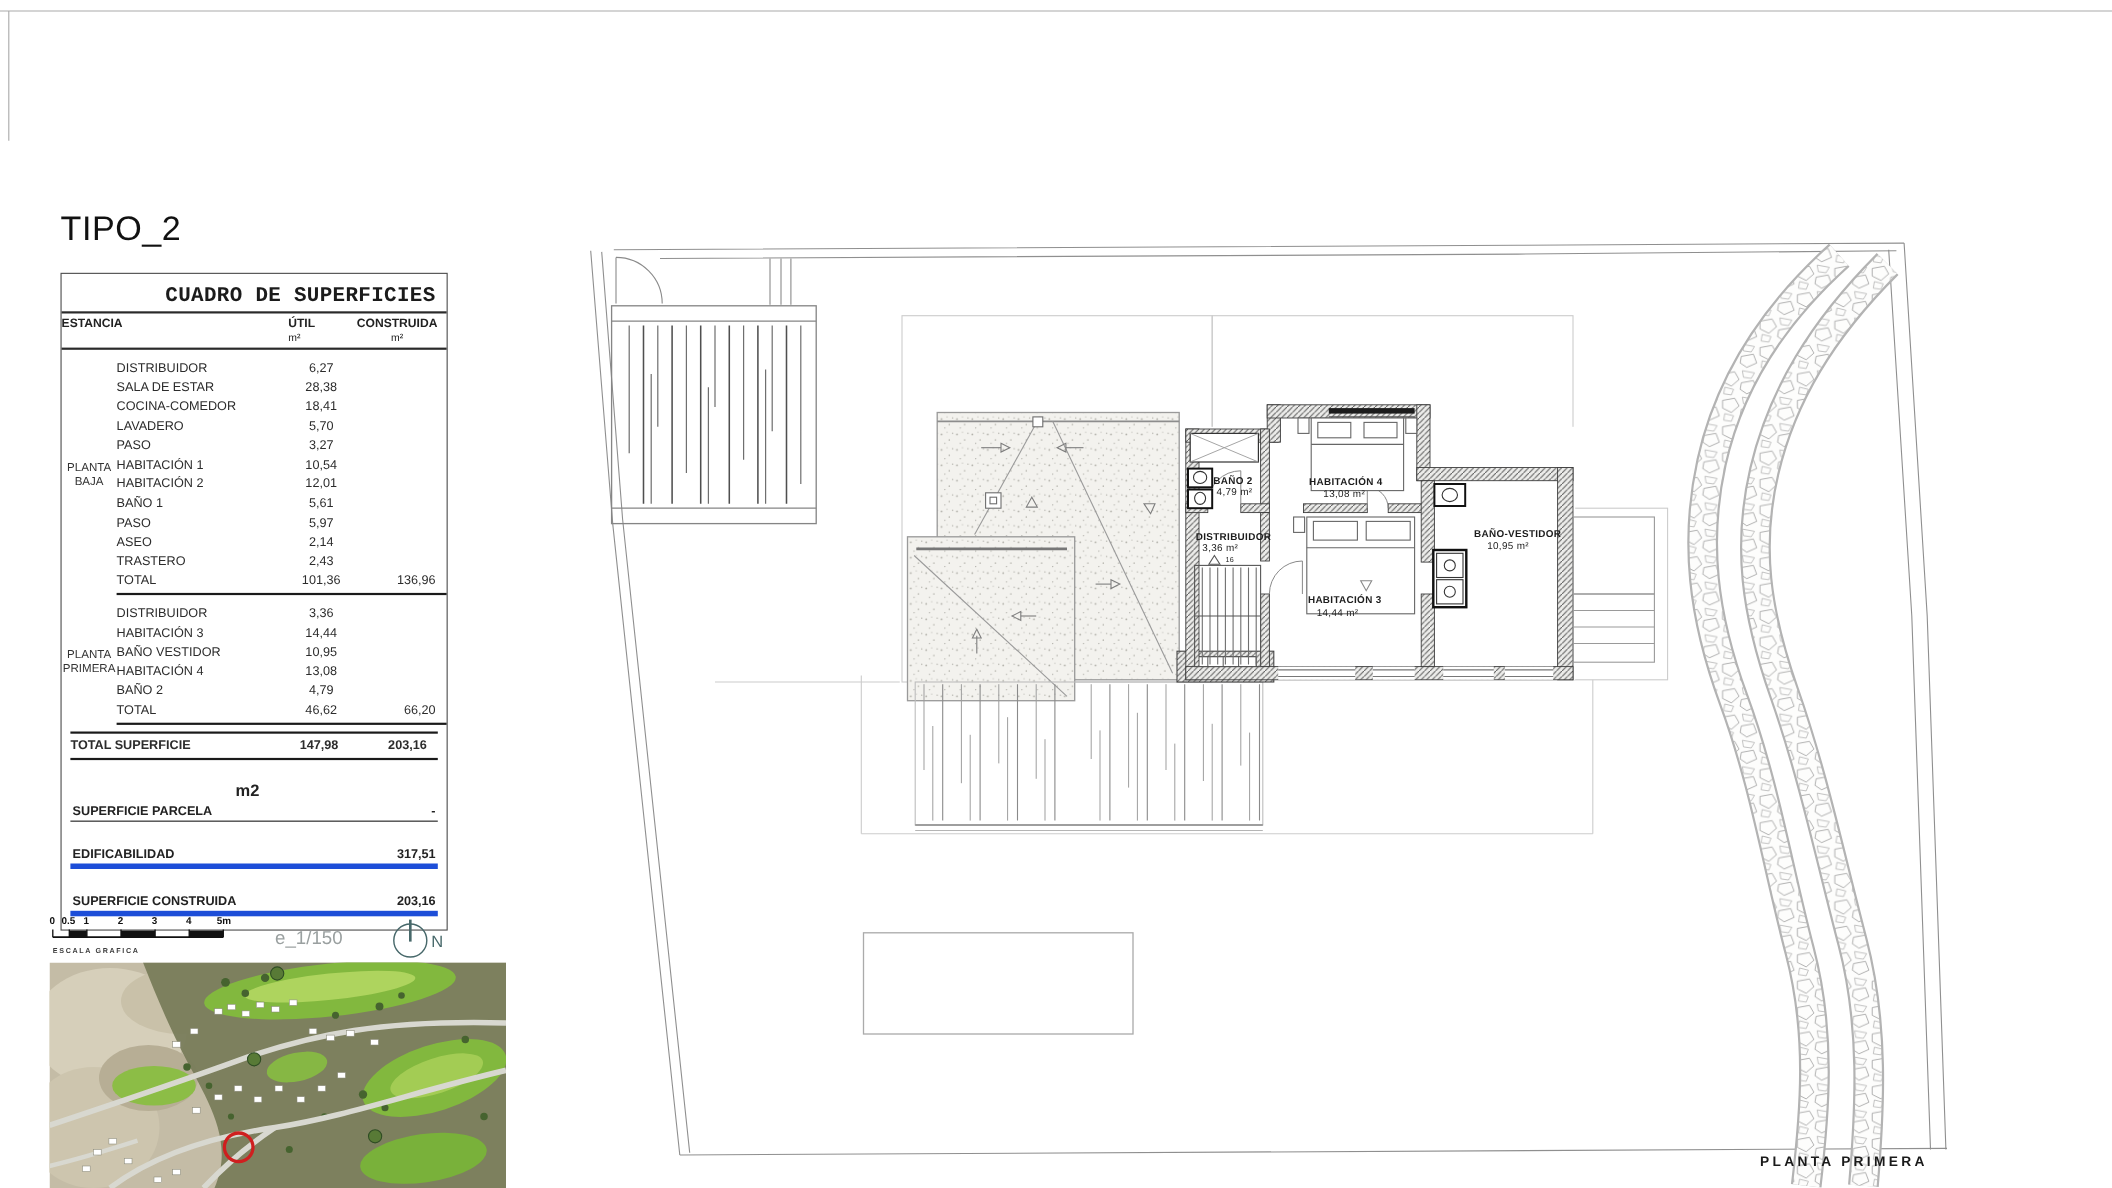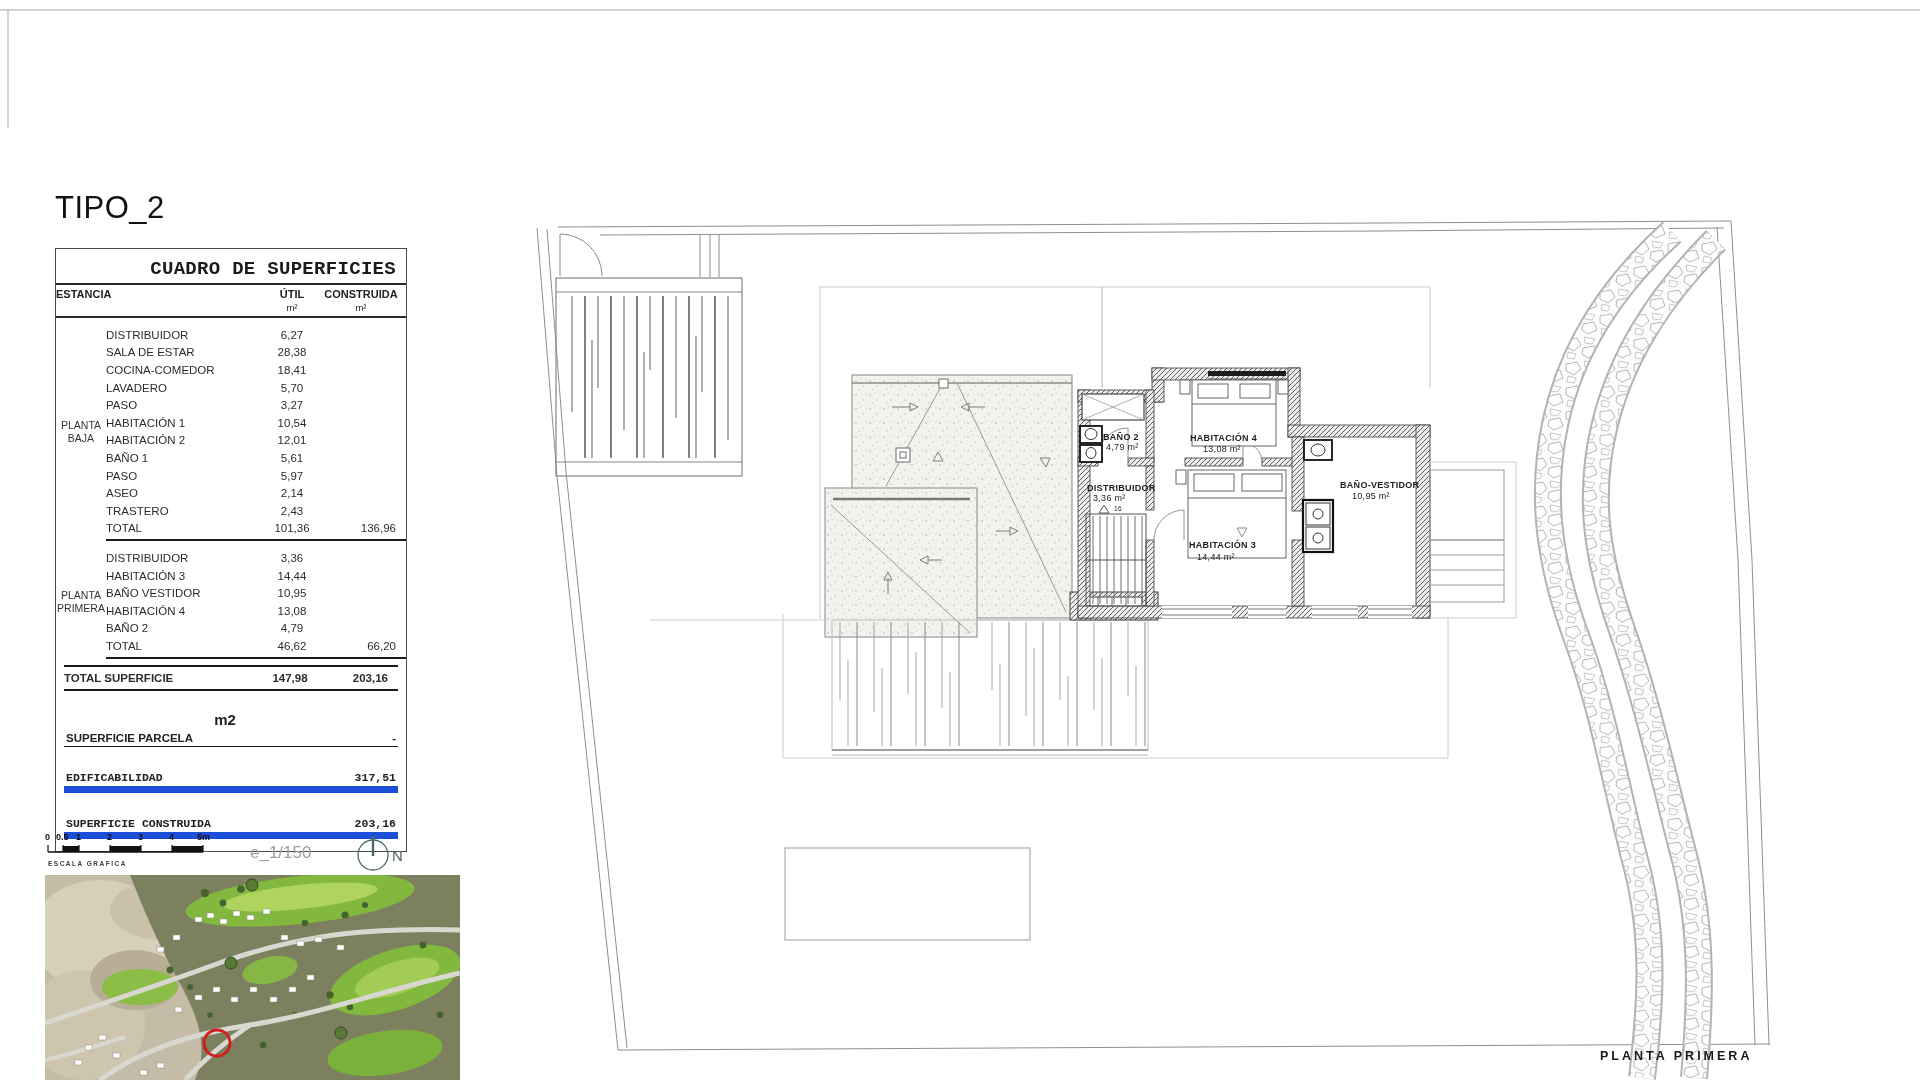--- a/index.html
+++ b/index.html
@@ -12,38 +12,38 @@
                letter-spacing:.5px;color:#111;}
 
   
   #surface-table{position:absolute;left:55px;top:248px;width:352px;background:#fff;
                  border:1.6px solid #4a4a4a;box-sizing:border-box;padding-bottom:12px;}
   .t-title{text-align:right;font-weight:bold;font-size:19px;letter-spacing:.3px;
            padding:9px 10px 3px 10px;color:#1b1b1b;font-family:Liberation Mono, monospace;}
   .t-head{border-top:2px solid #2a2a2a;border-bottom:2px solid #2a2a2a;
           display:grid;grid-template-columns:1fr 60px 84px;padding:3px 0 2px 0;}
   .t-head .h1{font-weight:bold;font-size:11px;}
-  .t-head .hc{text-align:center;font-weight:bold;font-size:11px;line-height:13px;}
+  .t-head .hc{font-weight:bold;font-size:11px;line-height:13px;}
   .t-head .hr{text-align:center;font-weight:bold;font-size:11px;line-height:13px;padding-right:6px;}
   .t-head .sub{font-weight:normal;font-size:9.5px;}
   .sect{position:relative;padding-left:50px;margin-top:8px;}
   .gname{position:absolute;left:0;top:50%;transform:translateY(-50%);width:50px;
          text-align:center;font-size:10.5px;line-height:13px;color:#333;}
   .trow{display:grid;grid-template-columns:1fr 60px 84px;height:17.6px;align-items:center;
         font-size:11.5px;color:#2c2c2c;}
   .c-util{text-align:center;}
   .c-built{text-align:right;padding-right:10px;}
   .rule-g{border-bottom:2.4px solid #1a1a1a;margin-left:50px;margin-top:2px;}
   .t-summary{margin:6px 8px 0 8px;border-top:2.4px solid #1a1a1a;border-bottom:2.4px solid #1a1a1a;}
   .t-summary .trow{font-weight:bold;height:22px;grid-template-columns:1fr 60px 78px;}
   .m2line{text-align:center;font-weight:bold;font-size:15px;margin:20px 12px 2px 0;}
   .frow{display:flex;justify-content:space-between;align-items:flex-end;margin:0 8px;
         font-weight:bold;font-size:11.5px;padding:2px 2px 2px 2px;}
   .frow.thin{border-bottom:1.8px solid #1a1a1a;margin-top:2px;}
-  .frow.thick{border-bottom:7px solid #1d4ed8;margin-top:22px;font-family:Liberation Mono, monospace;}
+  .frow.thick{border-bottom:5px solid #1d4ed8;margin-top:22px;}
 
   
   #plan-svg{position:absolute;left:0;top:0;}
 
   
   #site-map{position:absolute;left:45px;top:875px;}
 </style>
 </head>
 <body>
 <div id="page">

